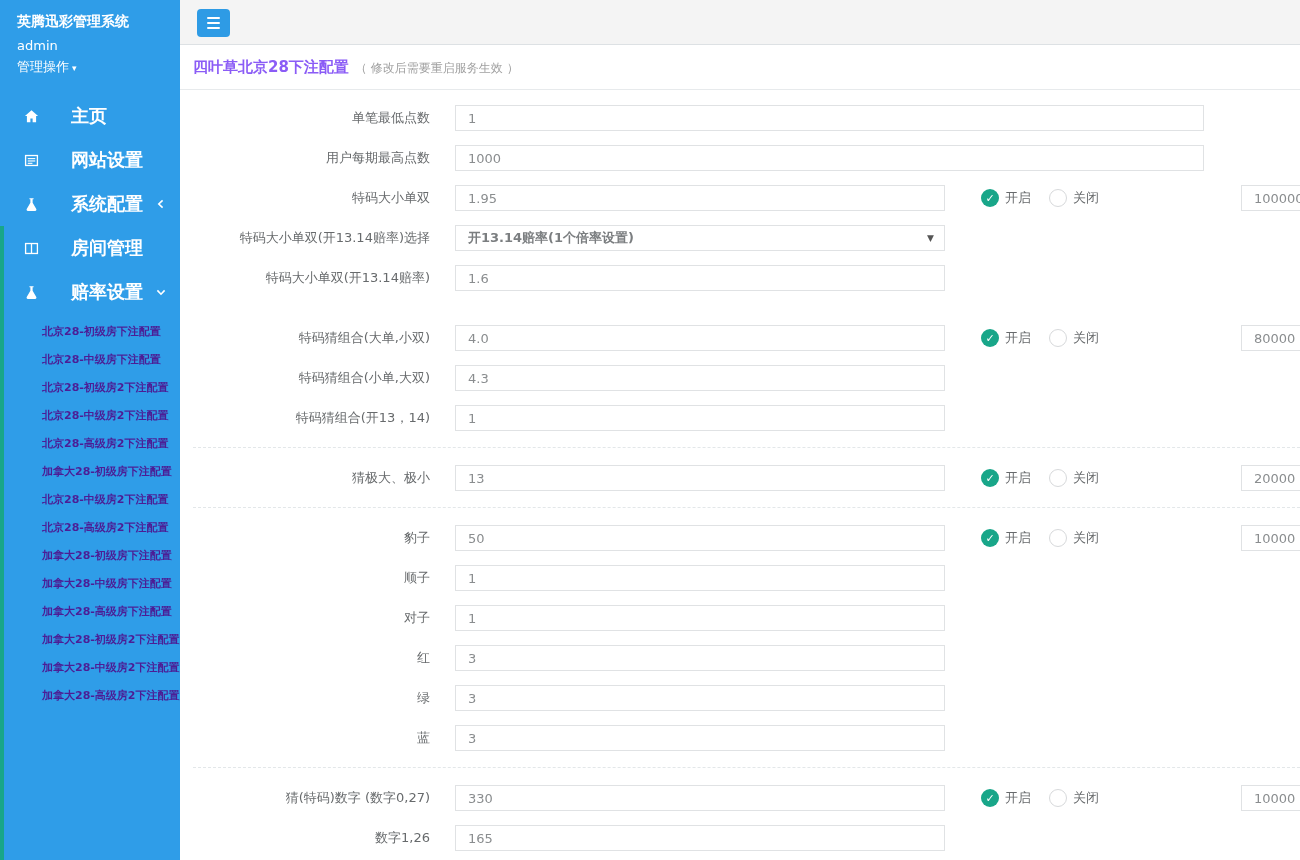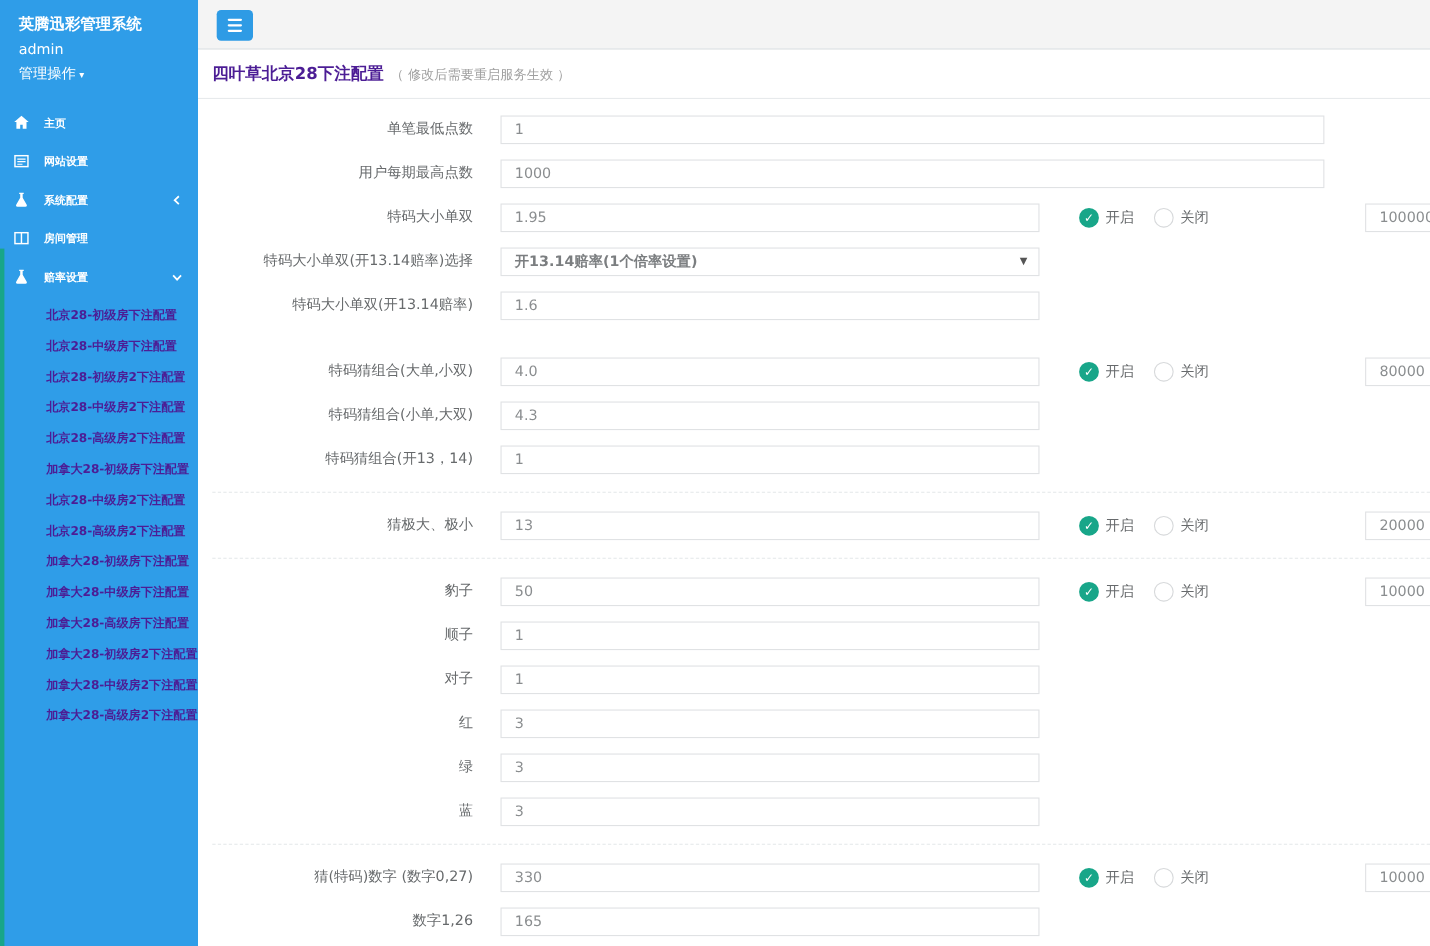--- a/index.html
+++ b/index.html
@@ -14,21 +14,21 @@
     background:#2F9DE8; color:#fff; overflow:hidden;
   }
   .accent-strip { position:absolute; left:0; top:226px; bottom:0; width:4px; background:#18A689; }
   .brand { font-size:14px; font-weight:700; padding:13px 0 0 17px; }
   .side-user { font-size:13px; padding:7px 0 0 17px; }
   .side-usermenu { font-size:13px; padding:5px 0 0 17px; cursor:pointer; }
   .side-usermenu .caret { font-size:9px; margin-left:3px; }
   .side-nav { margin-top:18px; }
   .nav-item {
     position:relative; display:flex; align-items:center;
-    padding:10px 12px 10px 12px; font-size:10px; font-weight:600; cursor:pointer;
+    padding:10px 12px 10px 24px; font-size:18px; font-weight:600; cursor:pointer;gap:19px;
   }
   .nav-ico { width:15px; height:15px; margin-right:13px; display:inline-flex; flex:0 0 15px; }
   .nav-ico svg { width:15px; height:15px; }
   .chev-wrap { position:absolute; right:14px; top:50%; transform:translateY(-50%); display:inline-flex; }
   .chev-wrap svg { width:10px; height:10px; }
   .submenu { margin-top:4px; }
   .sub-item {
     padding:6px 2px 6px 42px; width:216px; font-size:11px; font-weight:600;
     line-height:16px; color:#4c1d95; cursor:pointer; word-break:break-all;
   }
@@ -37,21 +37,21 @@
   .topbar {
     height:45px; background:#f4f4f4; border-bottom:1px solid #dde1e4; position:relative;
   }
   .menu-btn {
     position:absolute; left:17px; top:9px; width:33px; height:28px;
     background:#2E9BE5; border:none; border-radius:4px; cursor:pointer;
     display:flex; flex-direction:column; justify-content:center; align-items:center; gap:3px;
   }
   .menu-btn .bar { width:13px; height:2px; background:#fff; border-radius:1px; }
   .titlebar { padding:13px 20px 12px 13px; border-bottom:1px solid #e7eaec; background:#fff; }
-  .page-title { font-size:15px; font-weight:700; color:#4c1d95; display:inline; }
+  .page-title { font-size:15px; font-weight:700; color:#8b5cf6; display:inline; }
   .page-subtitle { font-size:12px; color:#a0a0a0; display:inline; margin-left:2px; }
   
   .form { padding:15px 0 30px 13px; }
   .frow { display:flex; align-items:flex-start; margin-bottom:14px; position:relative; height:26px; }
   .flabel {
     width:237px; margin-right:25px; text-align:right; font-size:13px; color:#676a6c;
     white-space:nowrap; line-height:26px;
   }
   .fctrl {
     height:26px; border:1px solid #e0e2e4; background:#fff; font-size:13px; color:#8a8d8f;

